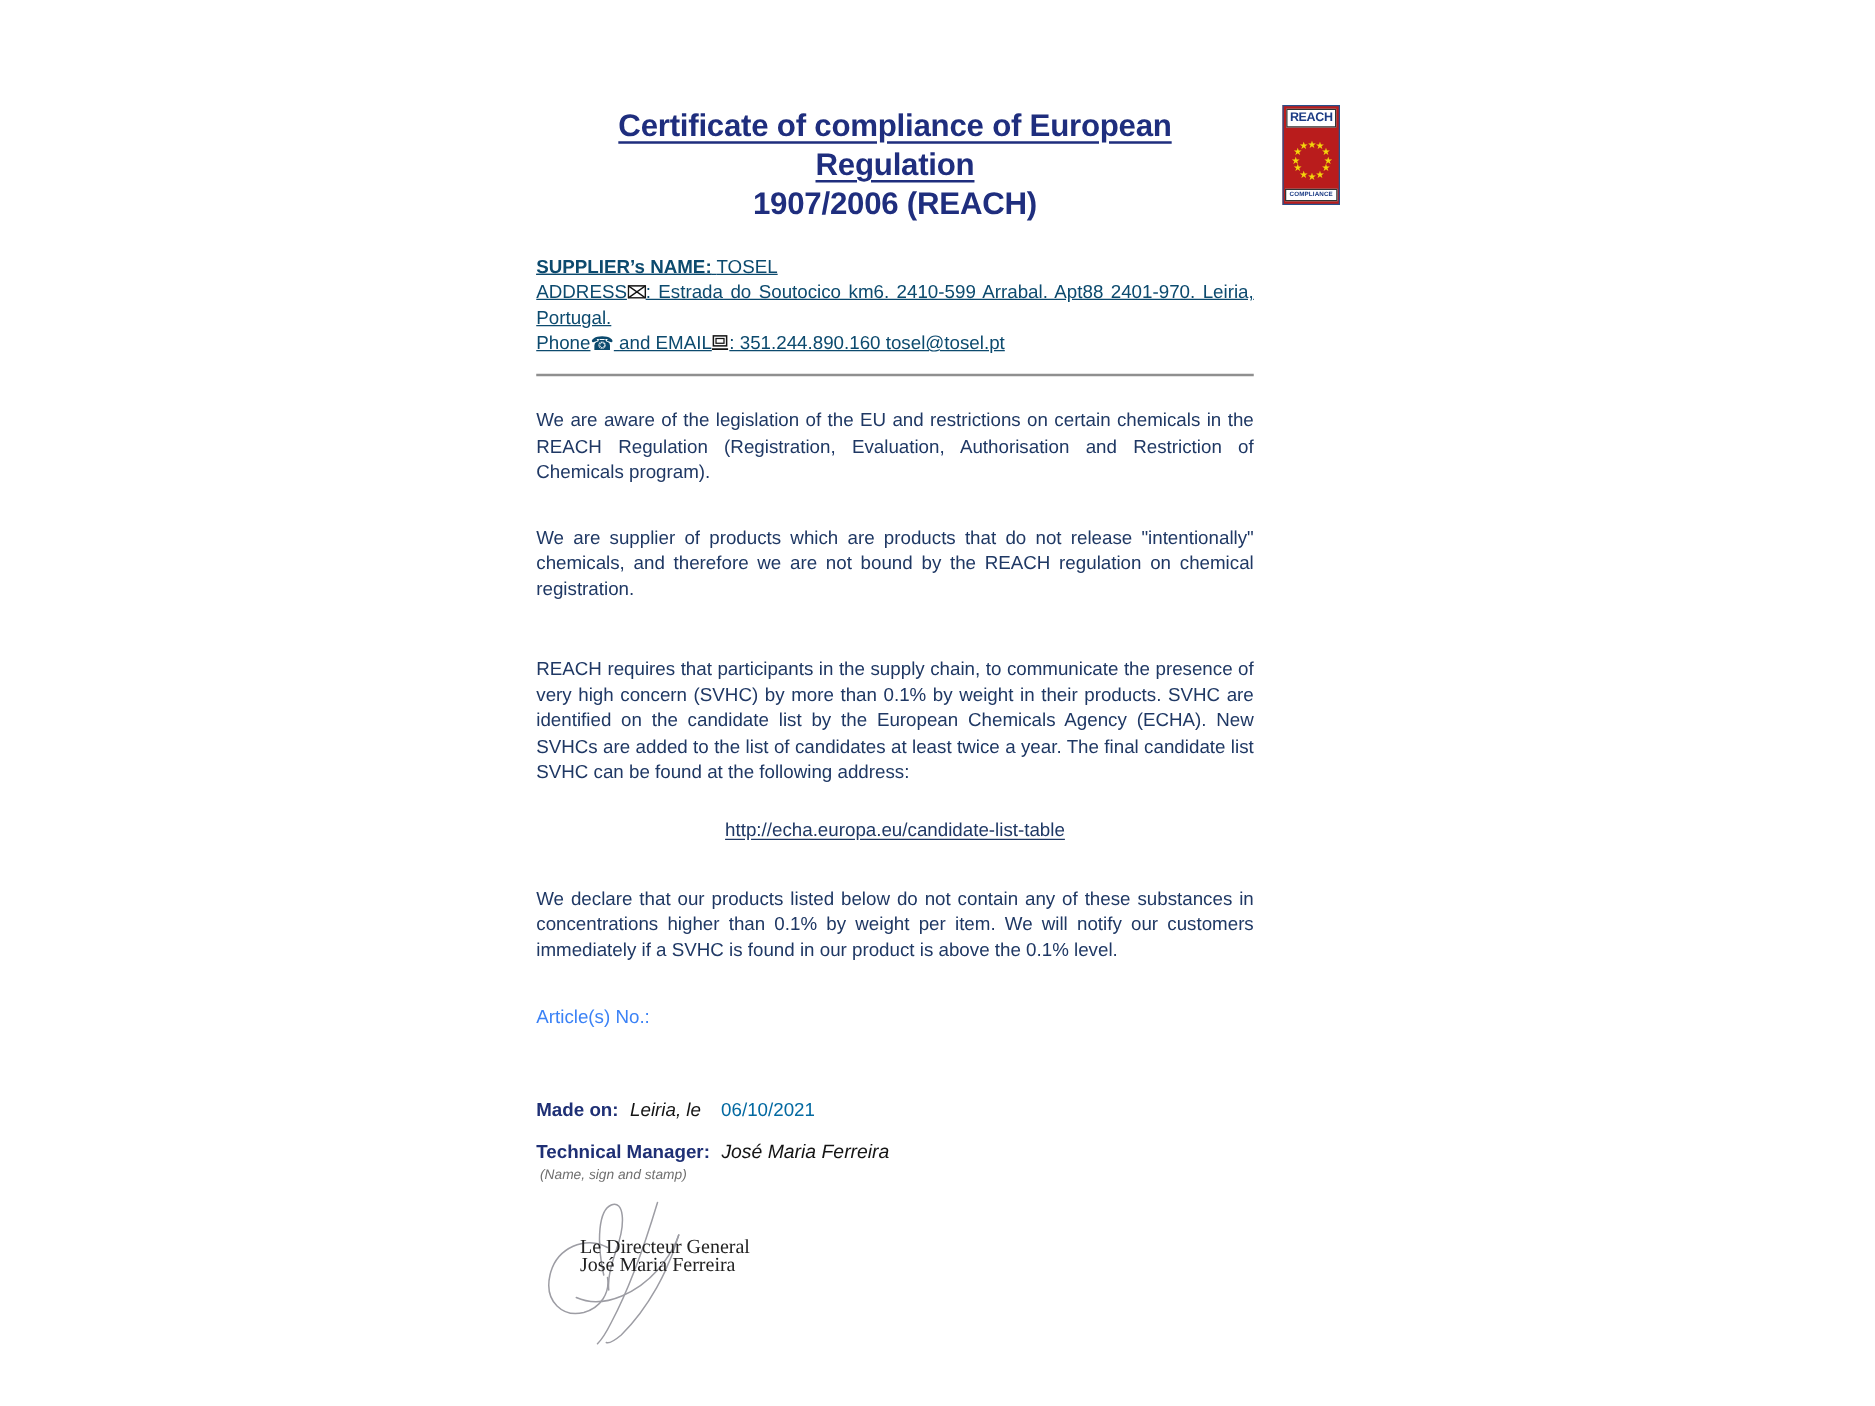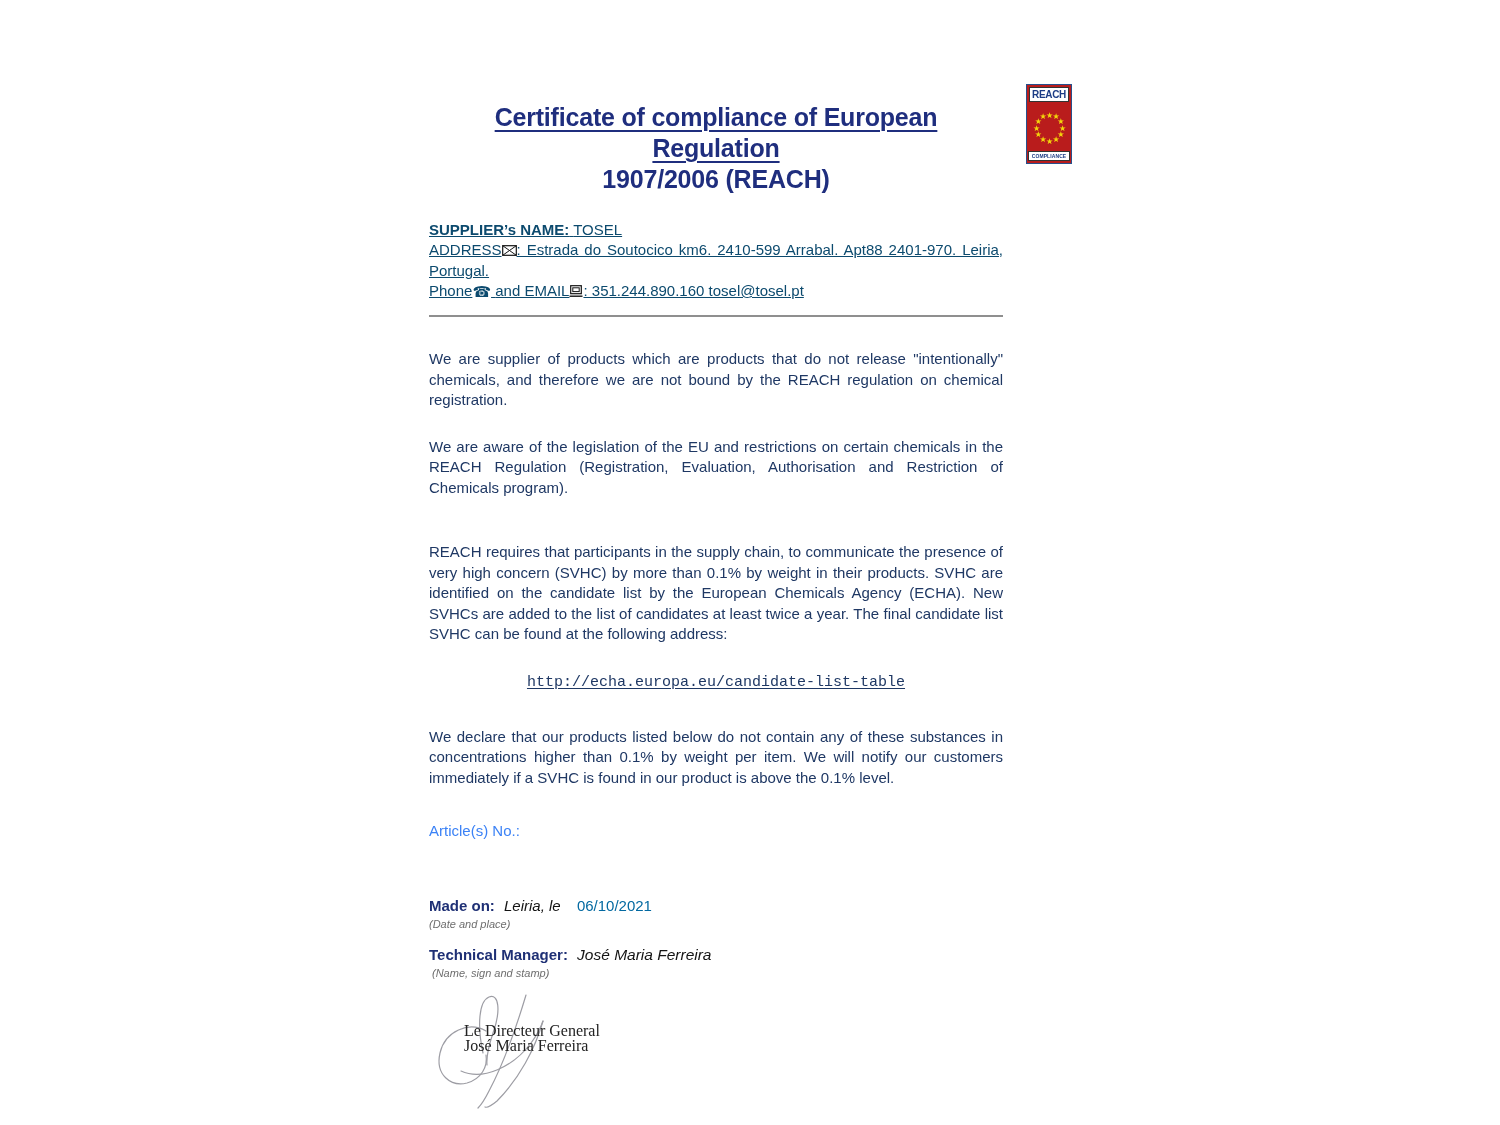--- a/index.html
+++ b/index.html
@@ -13,21 +13,21 @@
   }
   .page { position: absolute; inset: 0; background: #fff; }
 
   .col {
     position: absolute; left: 429px; top: 0; width: 574px;
     padding-top: 86px;
   }
 
   
   .title {
-    margin: 16px; text-align: center;
+    margin: 0; text-align: center;
     font-size: 25px; font-weight: bold; line-height: 31px;
     color: #1f2e7e;
     letter-spacing: -0.2px;
   }
   .title .underlined {
     text-decoration: underline;
     text-decoration-thickness: 2px;
     text-underline-offset: 4px;
   }
 
@@ -78,21 +78,21 @@
     margin: 0; color: #1f3864;
     font-size: 15px; line-height: 20.5px;
     text-align: justify;
   }
   .p-aware    { margin-top: 26px; }
   .p-supplier { margin-top: 32px; }
   .p-reach    { margin-top: 44px; }
   .link-row   { margin-top: 27px; text-align: center; }
   a.echa-link {
     color: #1f3864; font-size: 15px;
-    text-decoration: underline; text-underline-offset: 2px; font-family: Liberation Mono, monospace;
+    text-decoration: underline; text-underline-offset: 2px;
   }
   .p-declare  { margin-top: 36px; }
   .articles   { margin-top: 33px; color: #3b82f6; font-size: 15px; line-height: 20px; }
 
   
   .made-on { margin-top: 55px; font-size: 15px; line-height: 20px; }
   .navy-bold { font-weight: bold; color: #1f3075; }
   .italic-val { font-style: italic; color: #141414; margin-left: 5px; }
   .plain-val { color: #0369a1; margin-left: 12px; }
   .note {
@@ -163,40 +163,39 @@
         <span>and EMAIL</span><span class="icon-inline"><svg width="14" height="12" viewBox="0 0 14 12">
               <rect x="1.7" y="0.7" width="10.6" height="8" fill="none" stroke="#141414" stroke-width="1.2"></rect>
               <rect x="3.8" y="2.8" width="6.4" height="3.8" fill="none" stroke="#141414" stroke-width="1"></rect>
               <path d="M0.5,11.2 L13.5,11.2" stroke="#141414" stroke-width="1.4" fill="none"></path>
             </svg></span><span>: 351.244.890.160 tosel@tosel.pt</span>
       </div>
     </div>
 
     <hr class="rule">
 
+    <p class="para p-aware">We are aware of the legislation of the EU and restrictions on certain chemicals in the REACH Regulation (Registration, Evaluation, Authorisation and Restriction of Chemicals program).</p>
+
     <p class="para p-supplier">We are supplier of products which are products that do not release "intentionally" chemicals, and therefore we are not bound by the REACH regulation on chemical registration.</p>
-
-    <p class="para p-aware">We are aware of the legislation of the EU and restrictions on certain chemicals in the REACH Regulation (Registration, Evaluation, Authorisation and Restriction of Chemicals program).</p>
 
     <p class="para p-reach">REACH requires that participants in the supply chain, to communicate the presence of very high concern (SVHC) by more than 0.1% by weight in their products. SVHC are identified on the candidate list by the European Chemicals Agency (ECHA). New SVHCs are added to the list of candidates at least twice a year. The final candidate list SVHC can be found at the following address:</p>
 
     <div class="link-row">
       <a href="#" class="echa-link">http://echa.europa.eu/candidate-list-table</a>
     </div>
 
     <p class="para p-declare">We declare that our products listed below do not contain any of these substances in concentrations higher than 0.1% by weight per item. We will notify our customers immediately if a SVHC is found in our product is above the 0.1% level.</p>
 
     <div class="articles">Article(s) No.:</div>
 
     <div class="made-on">
       <span class="navy-bold">Made on:</span>
       <span class="italic-val">Leiria, le</span>
       <span class="plain-val">06/10/2021</span>
     </div>
-    <div class="note">(Date and place)</div>
 
     <div class="manager">
       <span class="navy-bold">Technical Manager:</span>
       <span class="italic-val">José Maria Ferreira</span>
     </div>
     <div class="note note-indent">(Name, sign and stamp)</div>
 
     <div class="signature">
       <svg width="160" height="122" viewBox="0 0 160 122">
         <g fill="none" stroke="#9d9da4" stroke-width="1.2" stroke-linecap="round">

